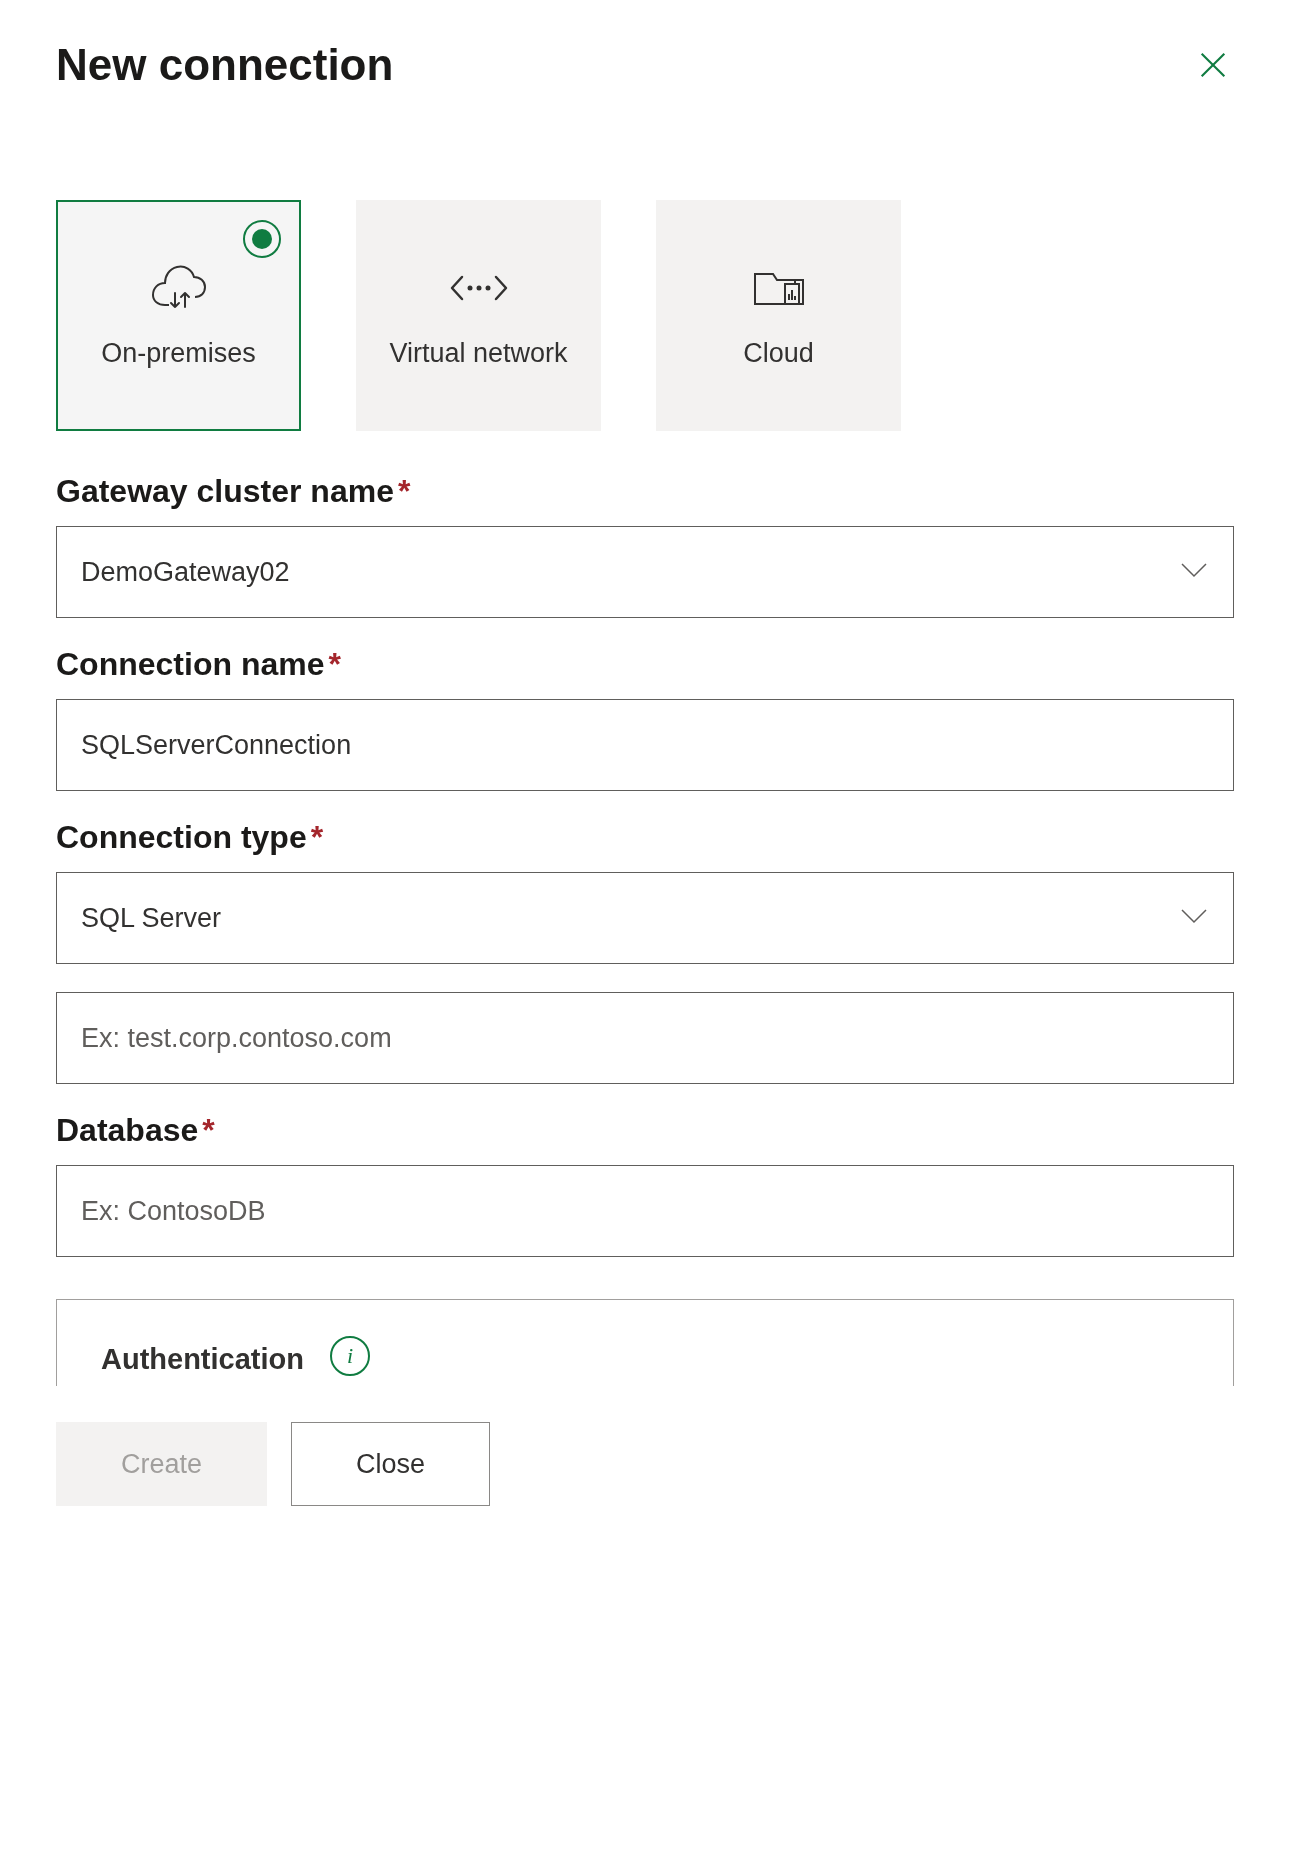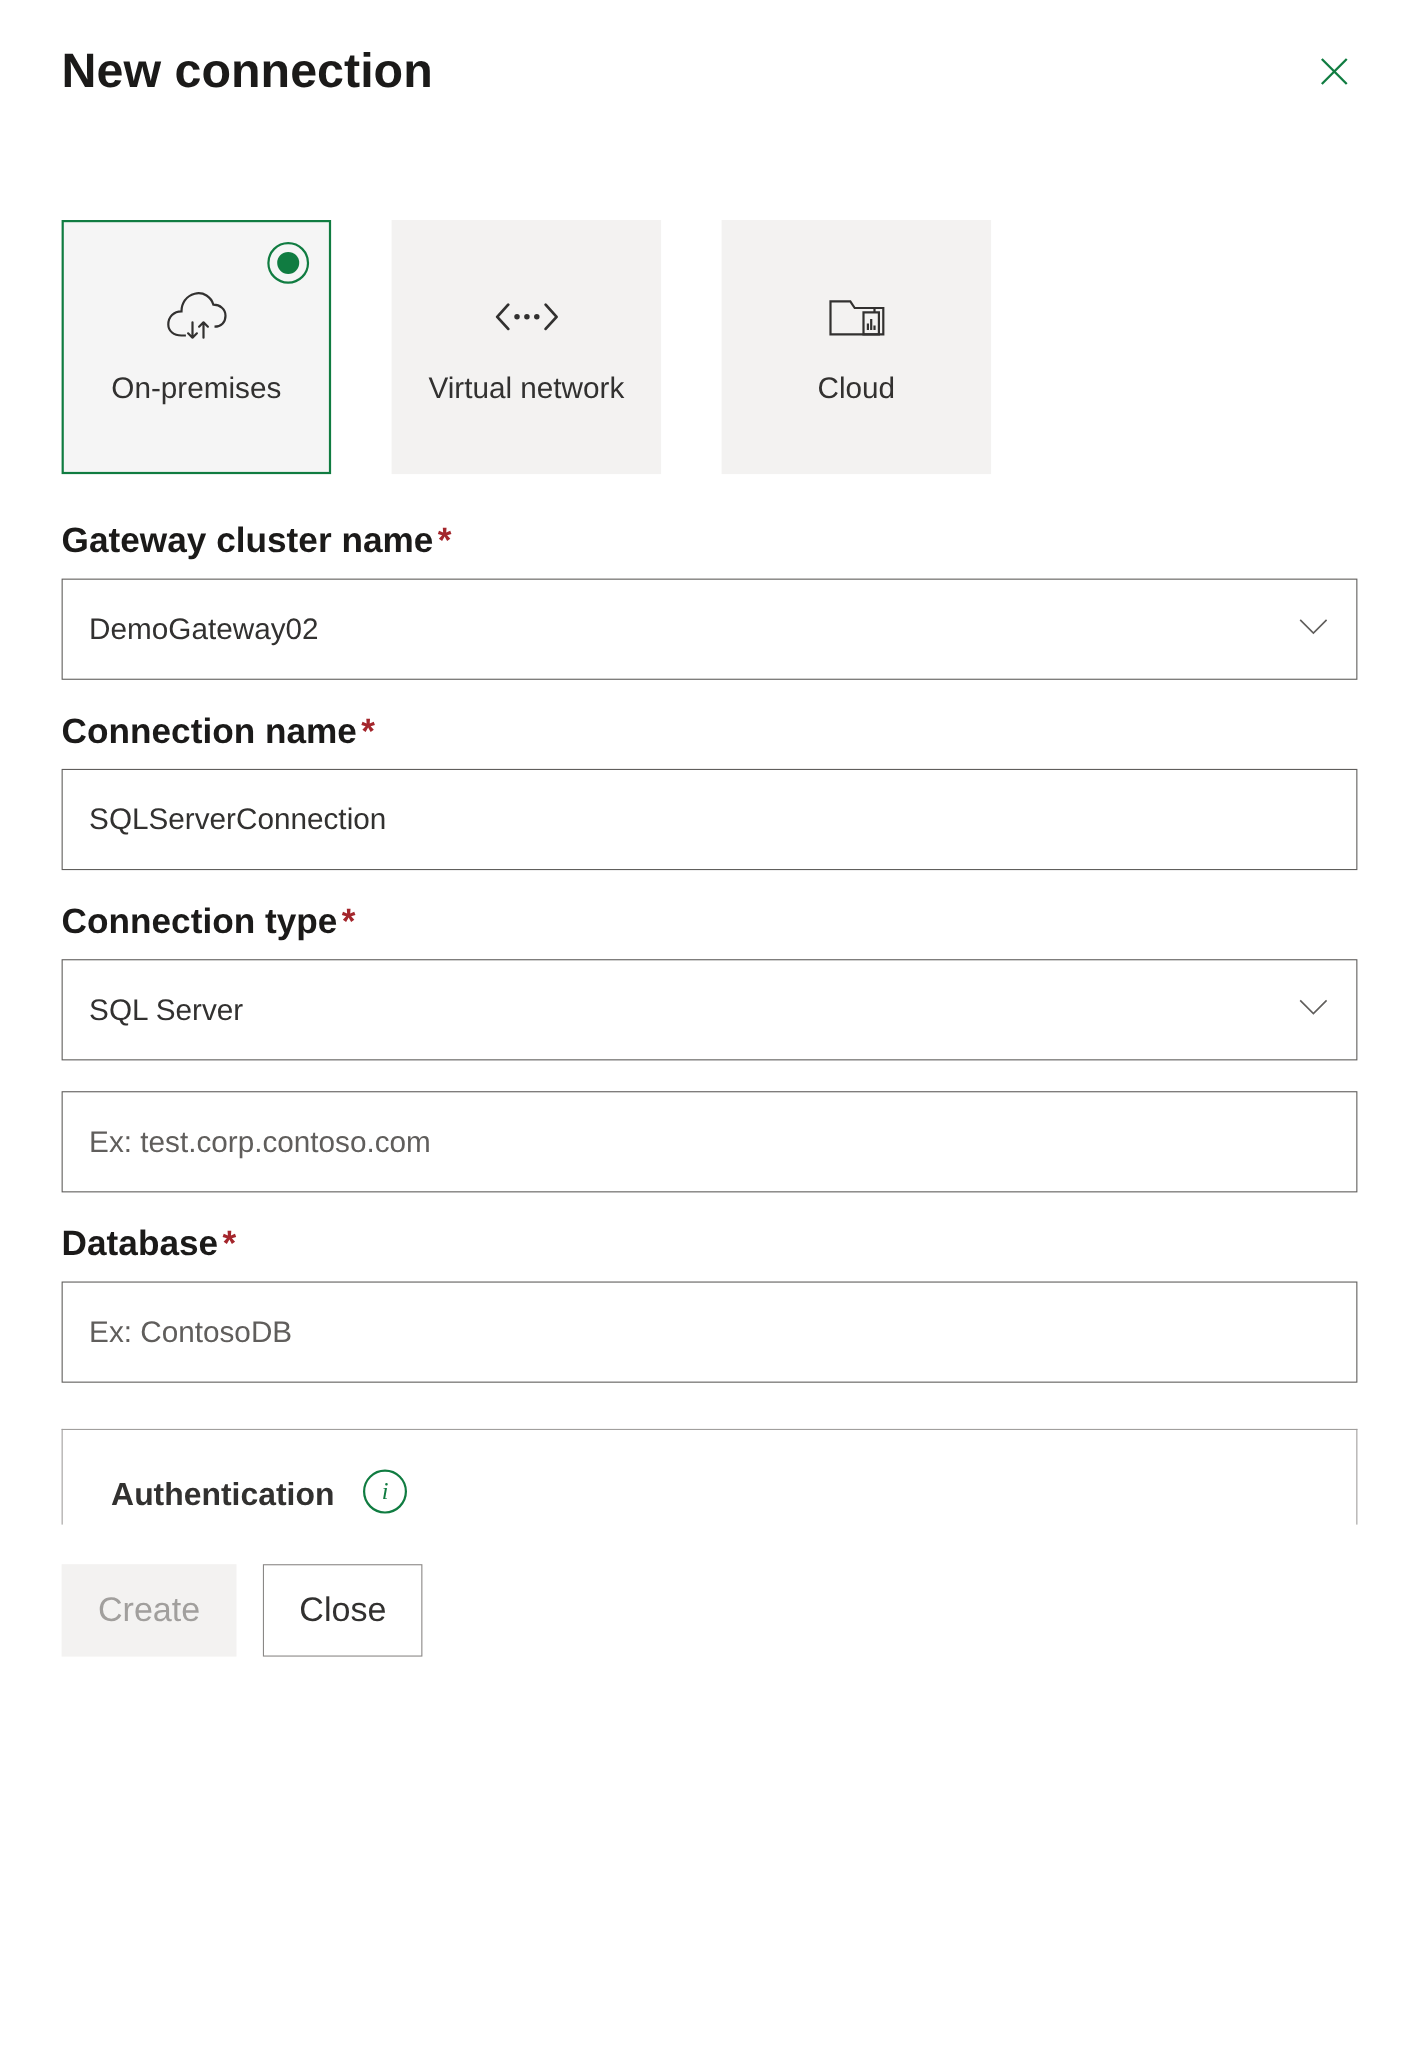--- a/index.html
+++ b/index.html
@@ -148,22 +148,22 @@
       cursor: pointer;
     }
 
     .footer {
       display: flex;
       gap: 24px;
       margin-top: 36px;
     }
     .btn {
       height: 84px;
-      padding: 0 32px;
-      font-size: 31px;
+      padding: 0 64px;
+      font-size: 27px;
       font-family: inherit;
       cursor: pointer;
       border: 1px solid transparent;
       background: #fff;
     }
     .btn-primary {
       background: #f3f2f1;
       color: #a19f9d;
       cursor: not-allowed;
     }

